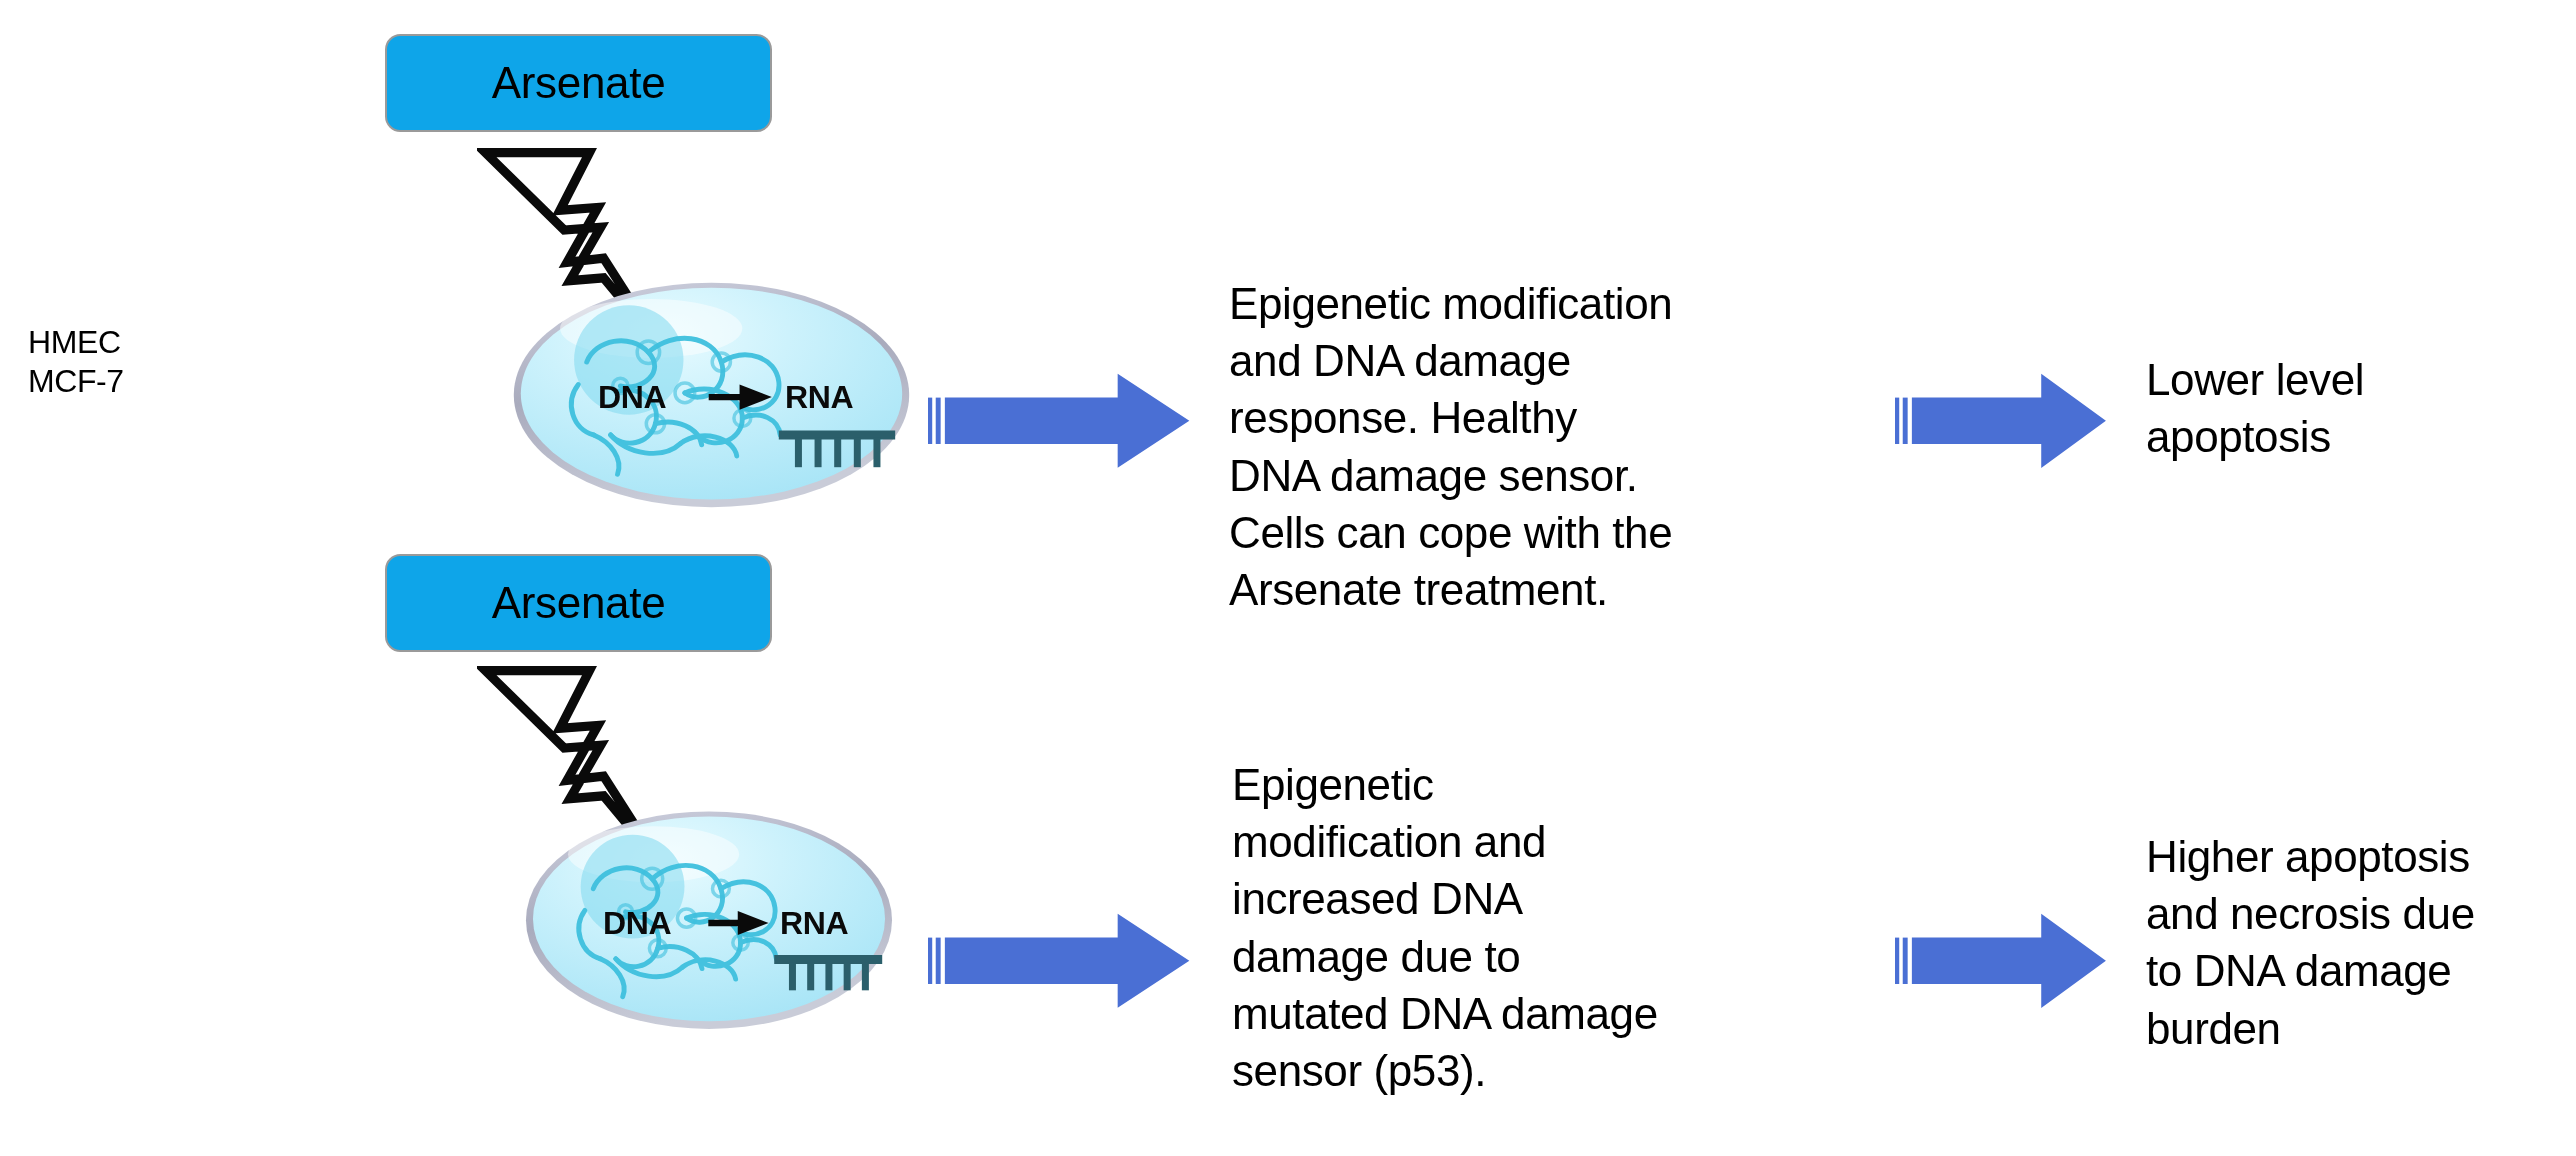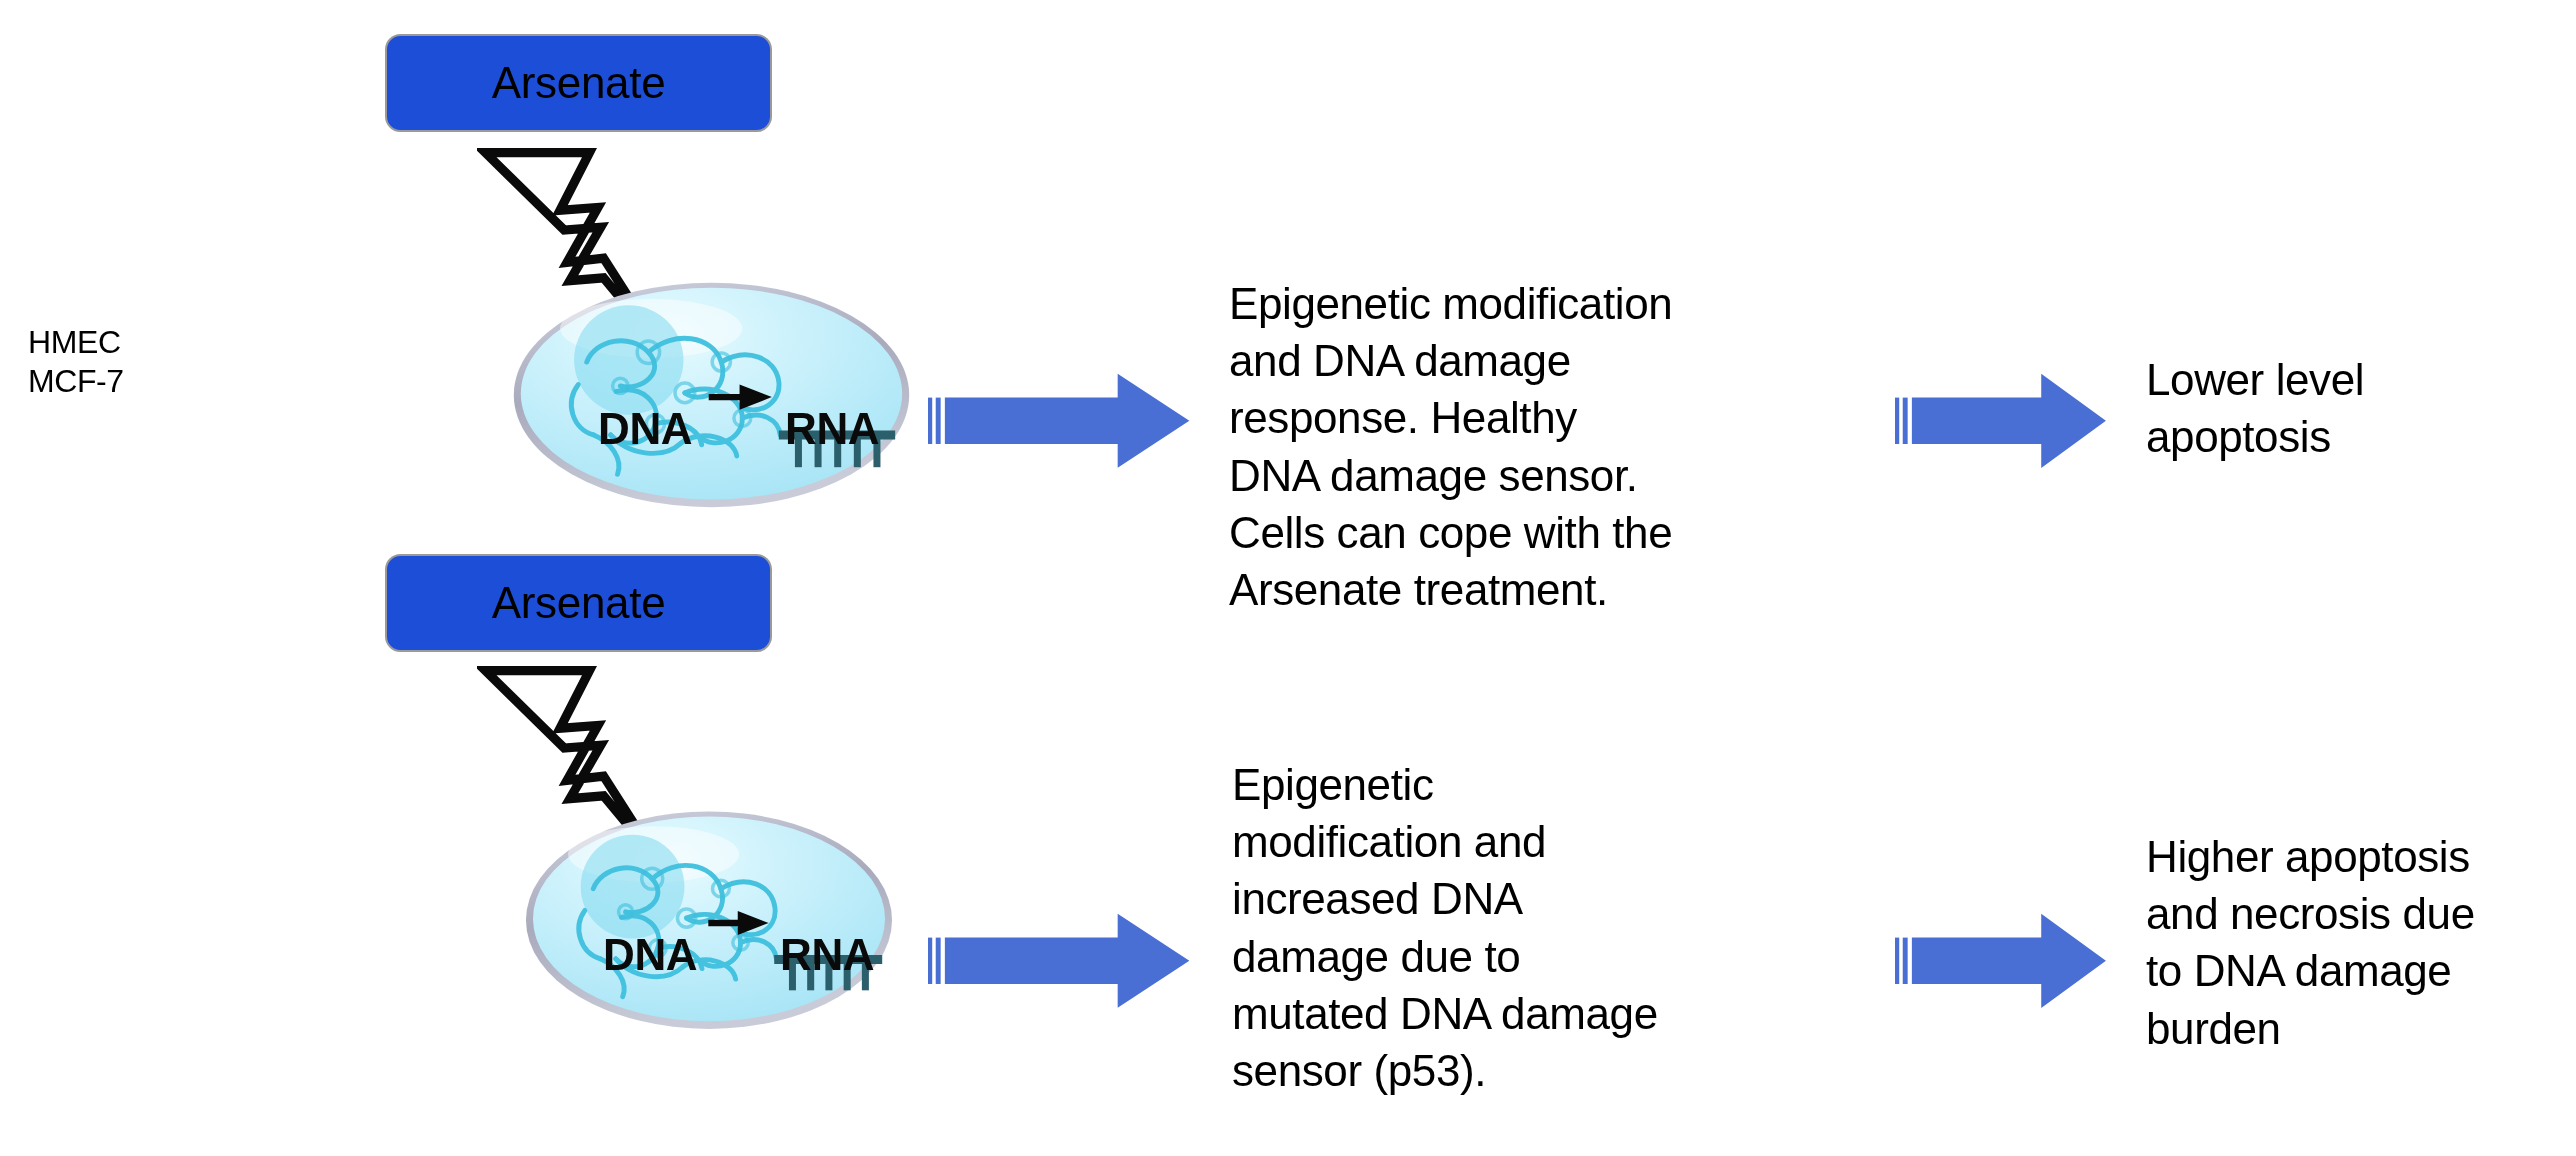--- a/index.html
+++ b/index.html
@@ -27,46 +27,45 @@
     line-height: 1.22;
     color: #000;
     letter-spacing: -0.4px;
     white-space: pre;
   }
 
   
   .arsenate-box {
     border: 2.1px solid #9a9a9a;
     border-radius: 15.4px;
-    background: #1d4ed8;
+    background: #0ea5e9;
     display: flex;
     align-items: center;
     justify-content: center;
     box-sizing: border-box;
   }
   .arsenate-box span {
     font-size: 44px;
     color: #000;
     letter-spacing: -0.3px;
   }
 
   
   .bolt { pointer-events: none; }
 
   
   .cell-wrap { pointer-events: none; }
 
   .cell-label {
     position: absolute;
-    font-size: 44px;
+    font-size: 32px;
     font-weight: bold;
     color: #0a0a0a;
     letter-spacing: -0.4px;
     white-space: nowrap;
-    margin-top: 25px;
   }
 
   
   .blue-arrow { pointer-events: none; }
 
   
   .desc {
     font-size: 44px;
     line-height: 1.30;
     color: #000000;

